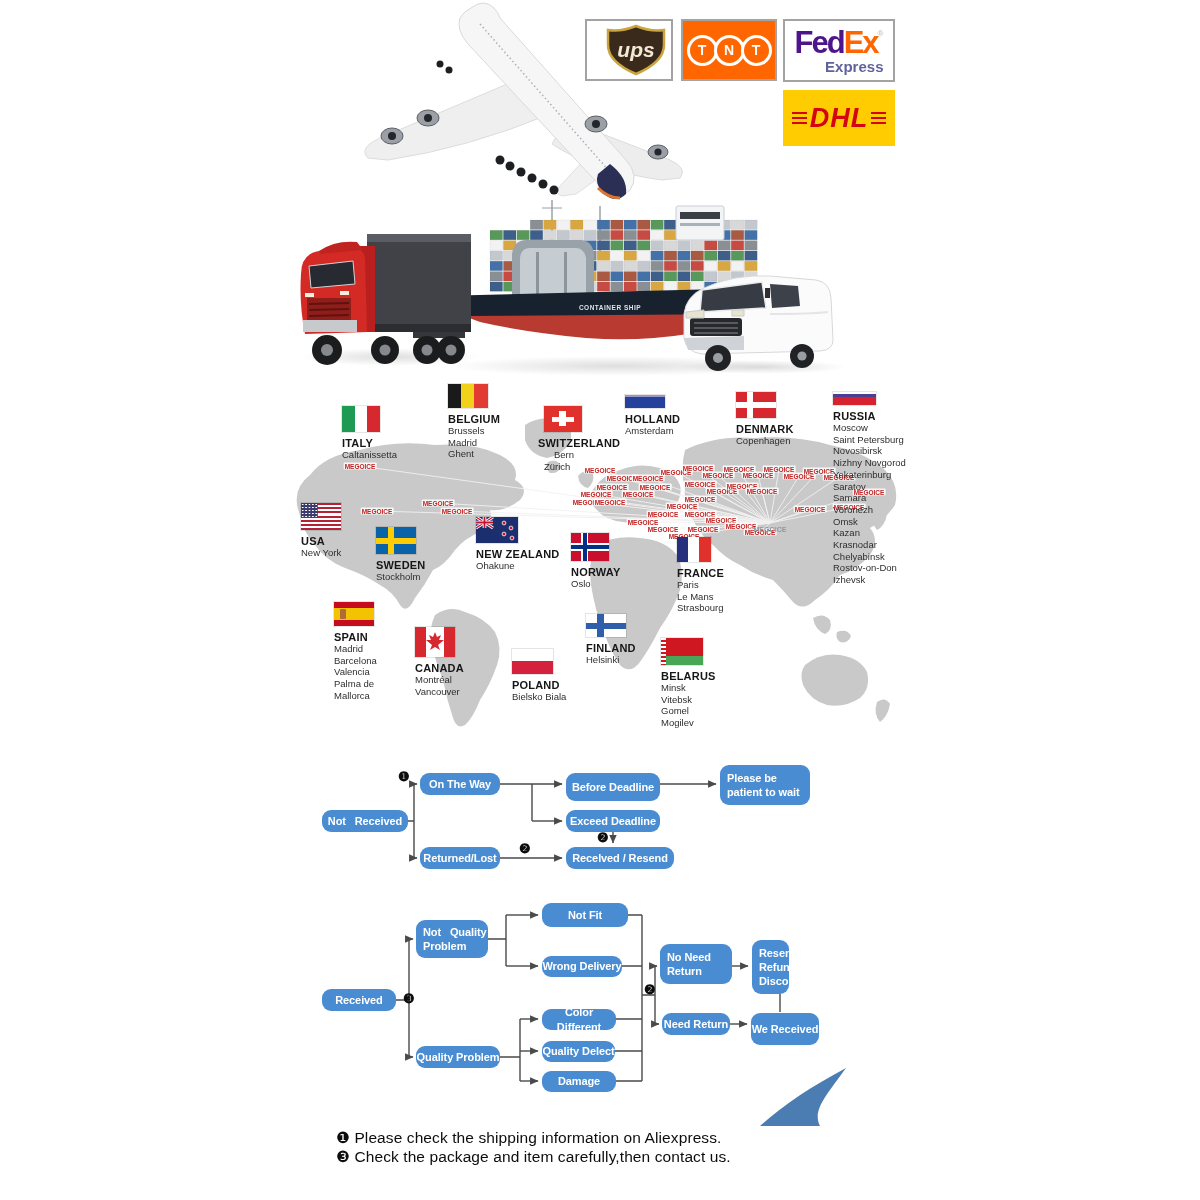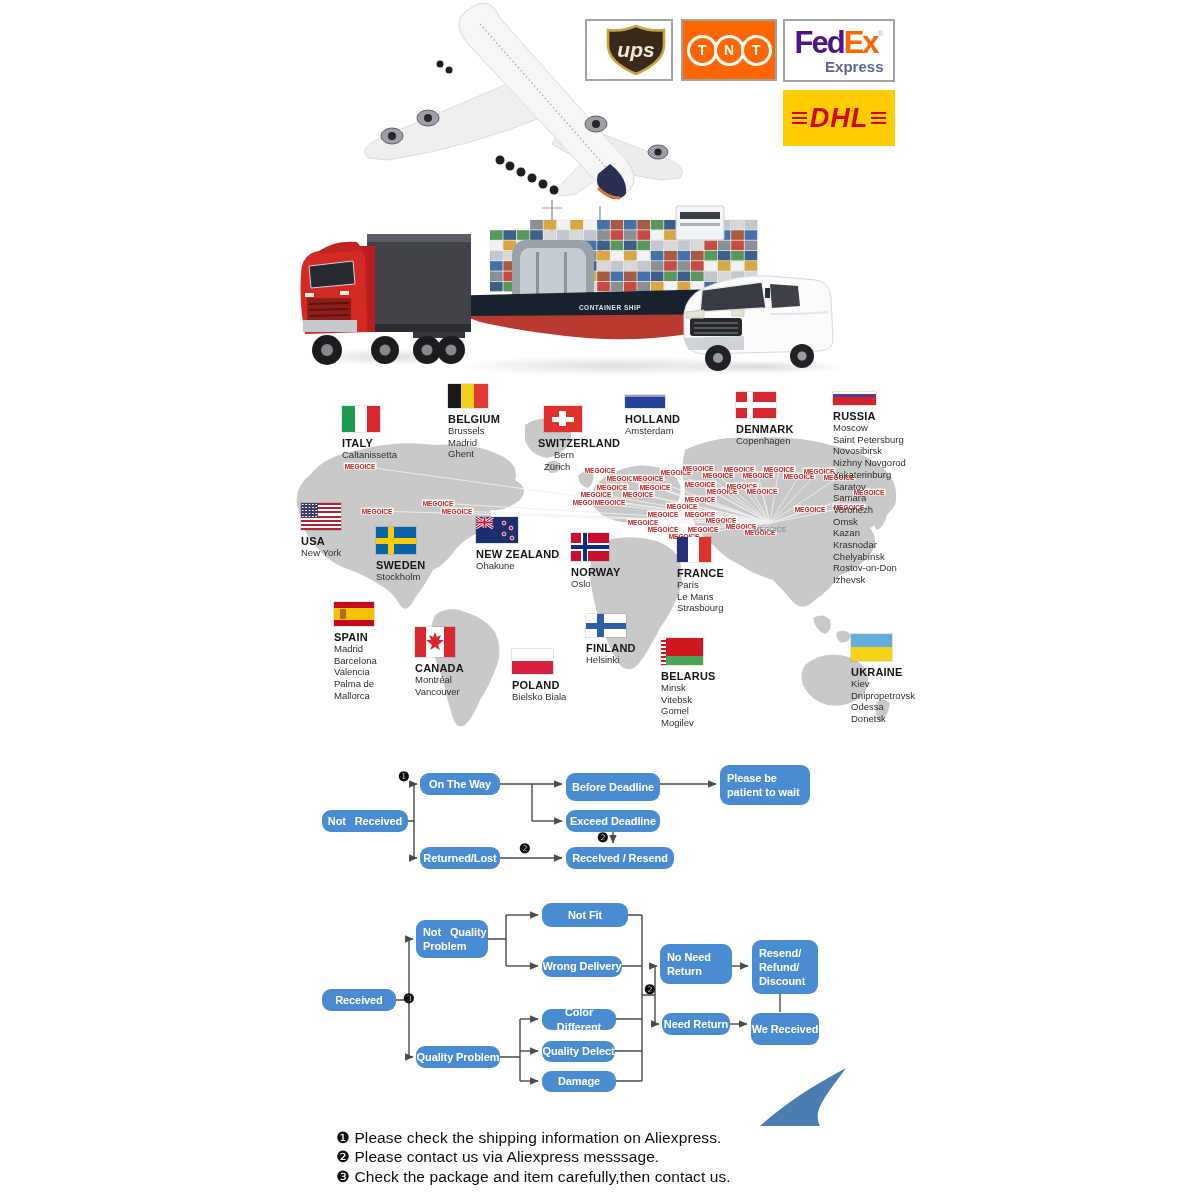--- a/index.html
+++ b/index.html
@@ -608,28 +608,20 @@
       <div class="ccity">Helsinki</div>
     </div>
     <div class="country" style="left:661px;top:638px;margin-left:-285px;margin-top:-380px">
       <div class="flag flag-belarus" style="width:42px;height:27px"></div>
       <div class="cname">BELARUS</div>
       <div class="ccity">Minsk</div>
       <div class="ccity">Vitebsk</div>
       <div class="ccity">Gomel</div>
       <div class="ccity">Mogilev</div>
     </div>
-    <div class="country" style="left:851px;top:634px;margin-left:-285px;margin-top:-380px">
-      <div class="flag flag-ukraine" style="width:41px;height:27px"></div>
-      <div class="cname">UKRAINE</div>
-      <div class="ccity">Kiev</div>
-      <div class="ccity">Dnipropetrovsk</div>
-      <div class="ccity">Odessa</div>
-      <div class="ccity">Donetsk</div>
-    </div>
   </div>
 
   <div class="flow" style="left:310px;top:755px;width:580px;height:135px">
     <svg width="580" height="135">
       <defs>
         <marker id="a1" viewBox="0 0 8 8" refX="6.5" refY="3" markerWidth="7" markerHeight="7" orient="auto">
           <path d="M0,0 L7,3 L0,6 Z" fill="#4a4a4a"></path>
         </marker>
       </defs>
       <g stroke="#4a4a4a" stroke-width="1.4" fill="none">
@@ -688,31 +680,30 @@
 Problem</div>
     <div class="fnode" style="left:106px;top:156px;width:84px;height:22px">Quality Problem</div>
     <div class="fnode" style="left:232px;top:13px;width:86px;height:24px">Not Fit</div>
     <div class="fnode" style="left:232px;top:66px;width:80px;height:21px">Wrong Delivery</div>
     <div class="fnode" style="left:232px;top:119px;width:74px;height:21px">Color Different</div>
     <div class="fnode" style="left:232px;top:151px;width:73px;height:21px">Quality Delect</div>
     <div class="fnode" style="left:232px;top:181px;width:74px;height:21px">Damage</div>
     <div class="fnode left-al" style="left:350px;top:54px;width:72px;height:40px">No Need
 Return</div>
     <div class="fnode" style="left:352px;top:123px;width:68px;height:22px">Need Return</div>
-    <div class="fnode left-al" style="left:442px;top:50px;width:66px;height:54px">Resend/
+    <div class="fnode left-al" style="left:442px;top:50px;width:37px;height:54px">Resend/
 Refund/
 Discount</div>
     <div class="fnode" style="left:441px;top:123px;width:68px;height:32px">We Received</div>
     <span class="fmark" style="left:93px;top:102px">❸</span>
     <span class="fmark" style="left:334px;top:93px">❷</span>
   </div>
 
   <div class="notes">
     <div>❶ Please check the shipping information on Aliexpress.</div>
-    <div>❷ Please contact us via Aliexpress messsage.</div>
     <div>❸ Check the package and item carefully,then contact us.</div>
   </div>
 
   <svg class="abs" style="left:742px;top:1062px" width="120" height="64" viewBox="0 0 120 64">
     <path d="M18,64 C40,44 70,24 104,6 C84,34 70,48 78,64 Z" fill="#4b7cb2"></path>
   </svg>
 
 </div>
 
 </body></html>

